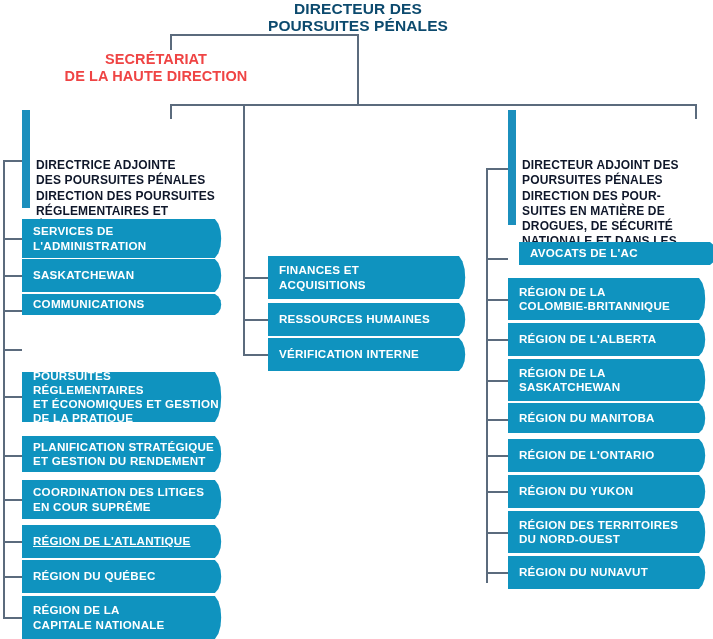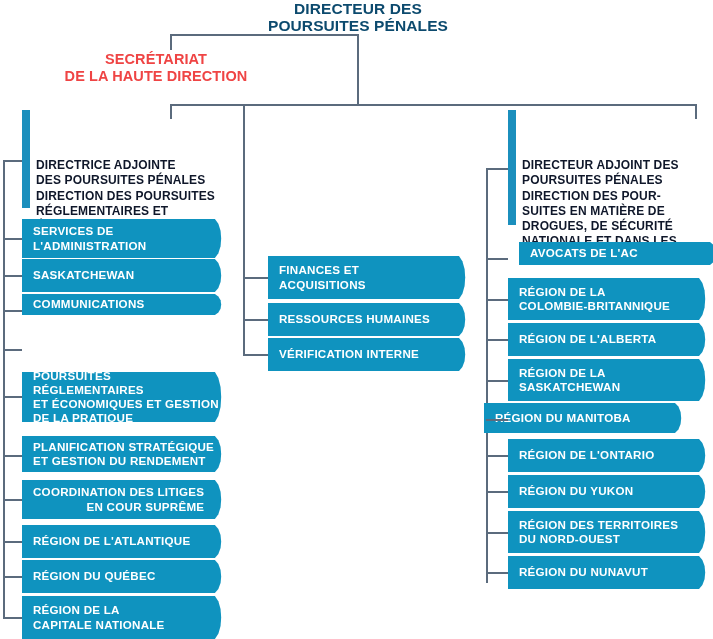--- a/index.html
+++ b/index.html
@@ -145,25 +145,25 @@
 
   <div class="box" style="left:22px; top:372px; width:202px; height:50px;">POURSUITES RÉGLEMENTAIRES
 ET ÉCONOMIQUES ET GESTION
 DE LA PRATIQUE</div>
   <div class="line hline" style="left:3px; top:396px; width:19px;"></div>
 
   <div class="box" style="left:22px; top:436px; width:202px; height:36px;">PLANIFICATION STRATÉGIQUE
 ET GESTION DU RENDEMENT</div>
   <div class="line hline" style="left:3px; top:455px; width:19px;"></div>
 
-  <div class="box" style="left:22px; top:480px; width:202px; height:39px;text-align:right;">COORDINATION DES LITIGES
+  <div class="box" style="left:22px; top:480px; width:202px; height:39px;">COORDINATION DES LITIGES
 EN COUR SUPRÊME</div>
   <div class="line hline" style="left:3px; top:499px; width:19px;"></div>
 
-  <div class="box" style="left:22px; top:525px; width:202px; height:33px;">RÉGION DE L'ATLANTIQUE</div>
+  <div class="box" style="left:22px; top:525px; width:202px; height:33px;text-decoration:underline;">RÉGION DE L'ATLANTIQUE</div>
   <div class="line hline" style="left:3px; top:541px; width:19px;"></div>
 
   <div class="box" style="left:22px; top:560px; width:202px; height:33px;">RÉGION DU QUÉBEC</div>
   <div class="line hline" style="left:3px; top:576px; width:19px;"></div>
 
   <div class="box" style="left:22px; top:596px; width:202px; height:43px;">RÉGION DE LA
 CAPITALE NATIONALE</div>
   <div class="line hline" style="left:3px; top:617px; width:19px;"></div>
 
   <div class="box" style="left:268px; top:256px; width:200px; height:43px;">FINANCES ET
@@ -198,21 +198,21 @@
 COLOMBIE-BRITANNIQUE</div>
   <div class="line hline" style="left:486px; top:299px; width:22px;"></div>
 
   <div class="box" style="left:508px; top:323px; width:200px; height:33px;">RÉGION DE L'ALBERTA</div>
   <div class="line hline" style="left:486px; top:339px; width:22px;"></div>
 
   <div class="box" style="left:508px; top:359px; width:200px; height:42px;">RÉGION DE LA
 SASKATCHEWAN</div>
   <div class="line hline" style="left:486px; top:380px; width:22px;"></div>
 
-  <div class="box" style="left:484px; top:403px; width:200px; height:30px;">RÉGION DU MANITOBA</div>
+  <div class="box" style="left:508px; top:403px; width:200px; height:30px;">RÉGION DU MANITOBA</div>
   <div class="line hline" style="left:486px; top:419px; width:22px;"></div>
 
   <div class="box" style="left:508px; top:439px; width:200px; height:33px;">RÉGION DE L'ONTARIO</div>
   <div class="line hline" style="left:486px; top:455px; width:22px;"></div>
 
   <div class="box" style="left:508px; top:475px; width:200px; height:33px;">RÉGION DU YUKON</div>
   <div class="line hline" style="left:486px; top:491px; width:22px;"></div>
 
   <div class="box" style="left:508px; top:511px; width:200px; height:42px;">RÉGION DES TERRITOIRES
 DU NORD-OUEST</div>

